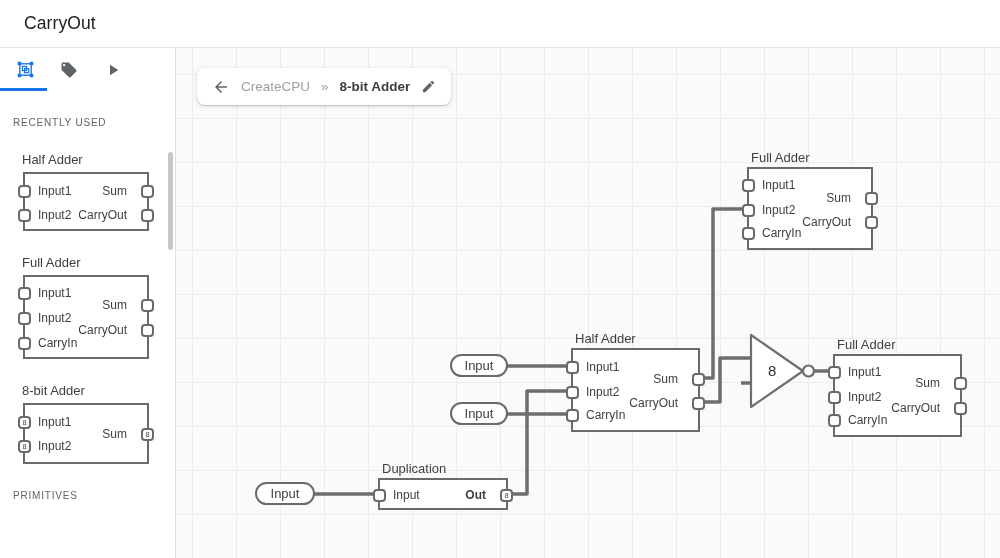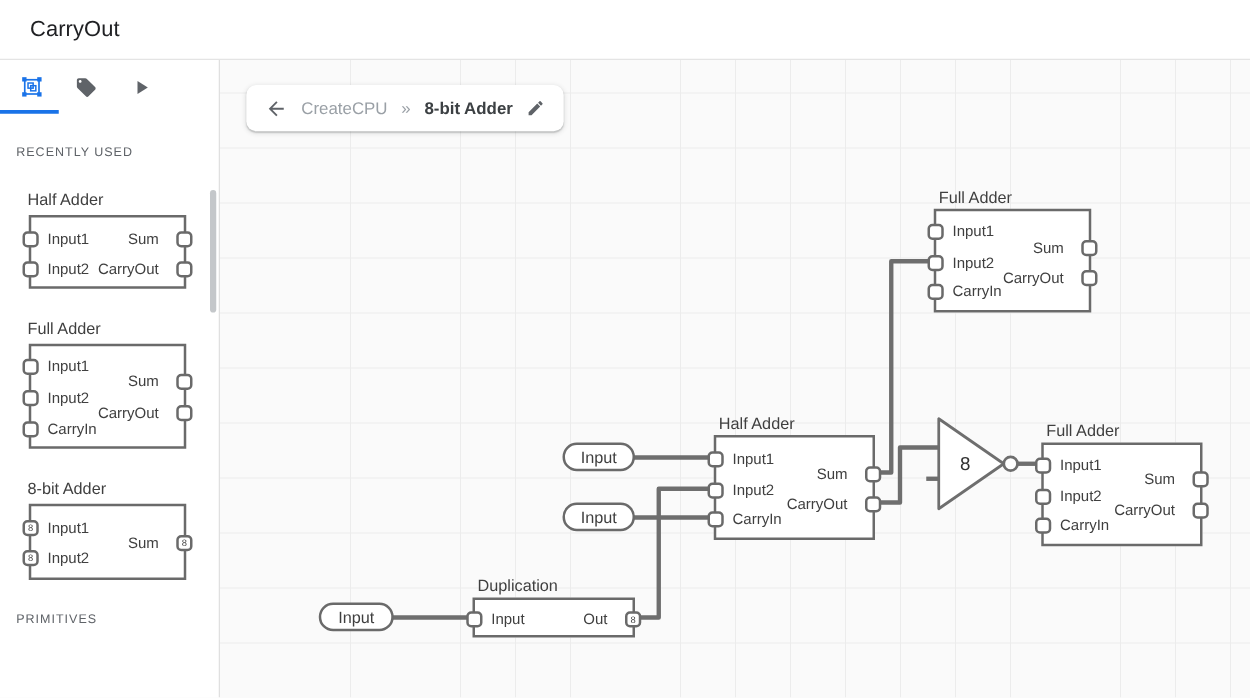--- a/index.html
+++ b/index.html
@@ -206,21 +206,21 @@
       <span class="port right" style="top: 21px;"></span>
       <span class="plabel right" style="top: 20px;">Sum</span>
       <span class="port right" style="top: 46px;"></span>
       <span class="plabel right" style="top: 45px;">CarryOut</span>
     </div>
     <div class="ccomp" style="left: 202px; top: 430px; width: 130px; height: 32px;">
       <div class="clabel">Duplication</div>
       <span class="port left" style="top: 9px;"></span>
       <span class="plabel left" style="top: 8px;">Input</span>
       <span class="port right" style="top: 9px;">8</span>
-      <span class="plabel right" style="top: 8px;">Out</span>
+      <span class="plabel right" style="top: 8px; font-weight: bold;">Out</span>
     </div>
     <div class="pill" style="left: 274px; top: 306px; width: 58px; height: 23px;">
       <span>Input</span>
     </div>
     <div class="pill" style="left: 274px; top: 354px; width: 58px; height: 23px;">
       <span>Input</span>
     </div>
     <div class="pill" style="left: 79px; top: 434px; width: 60px; height: 23px;">
       <span>Input</span>
     </div>

